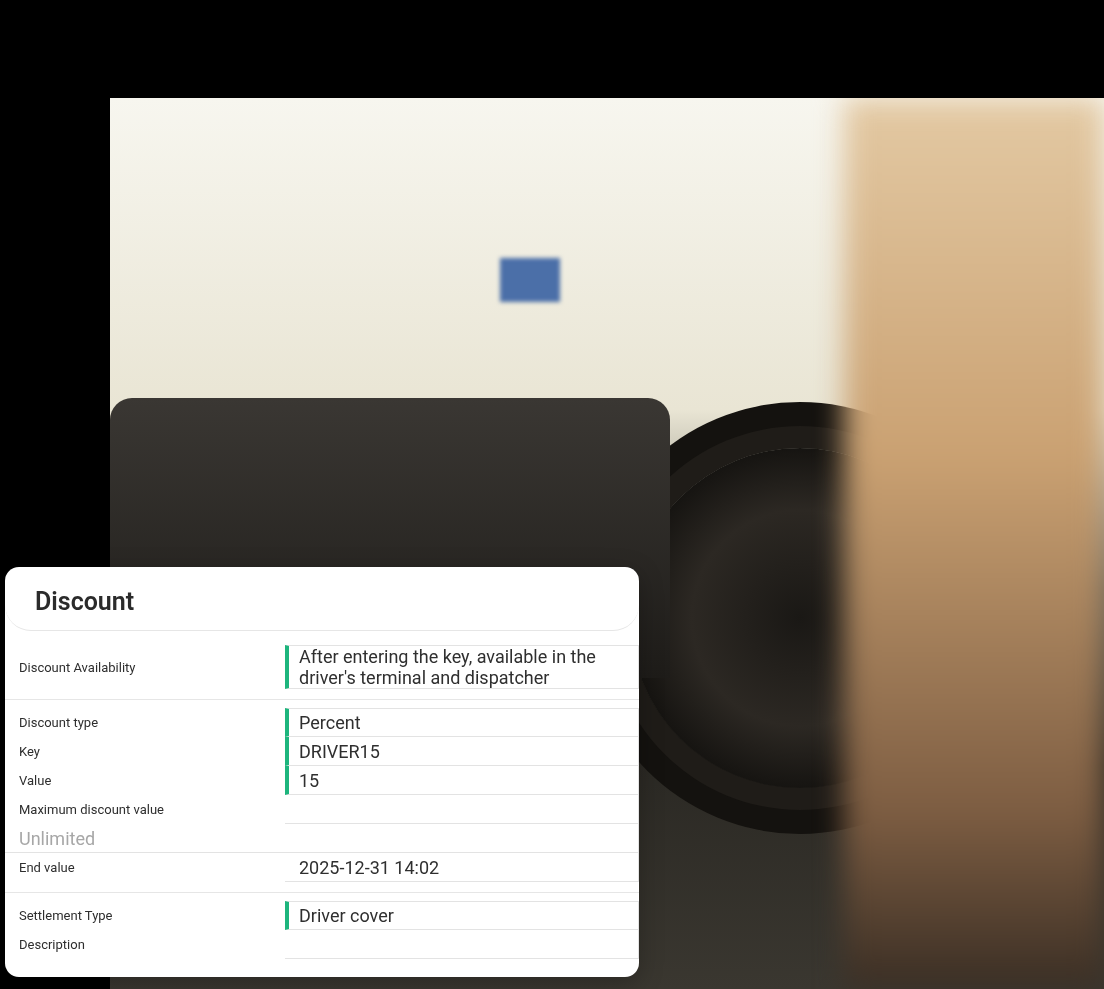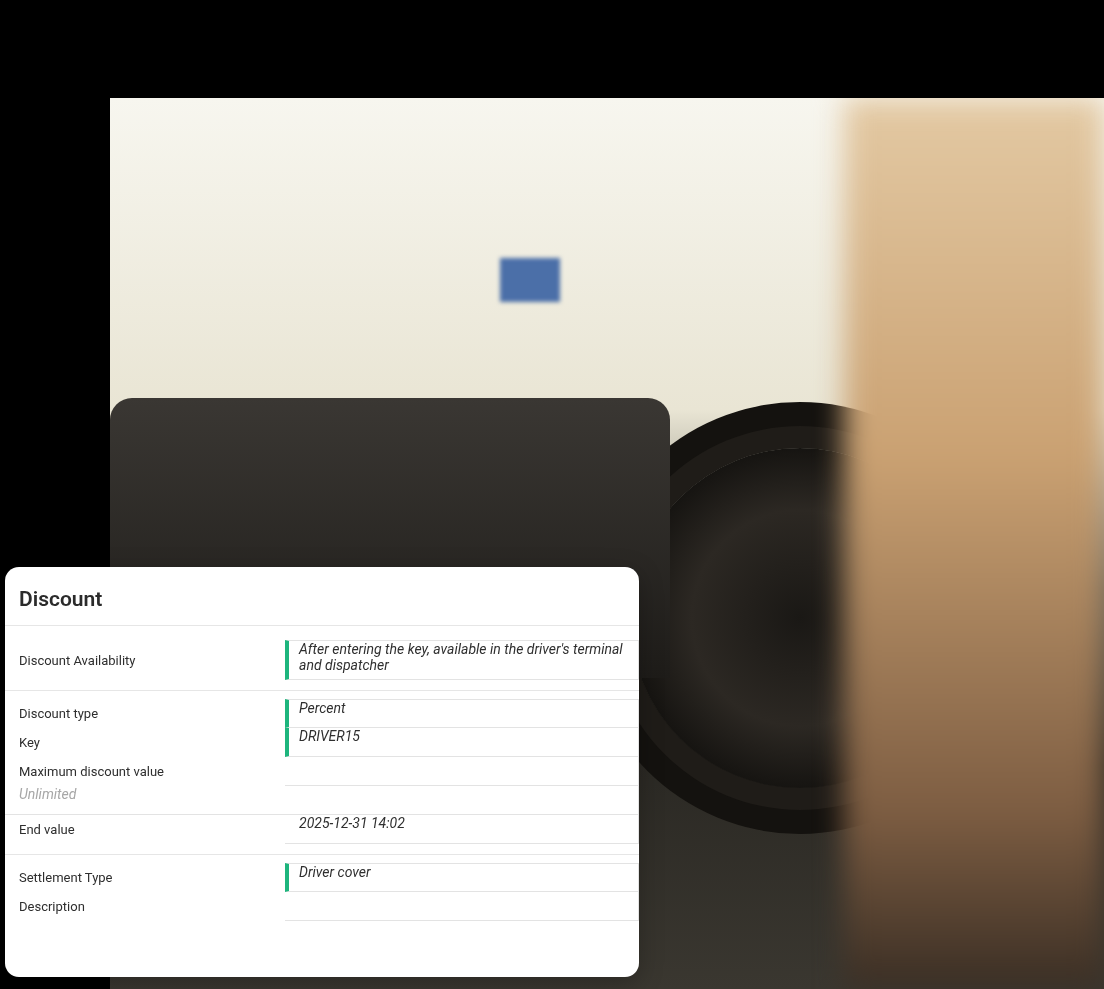--- a/index.html
+++ b/index.html
@@ -54,25 +54,26 @@
     top: 567px;
     width: 634px;
     height: 410px;
     background: #fff;
     border-radius: 14px;
     box-shadow: 0 6px 24px rgba(0,0,0,.25);
     overflow: hidden;
     color: #2d2d2d;
   }
   .panel-header {
-    padding: 20px 14px 14px 14px;
-    font-size: 21px;
+    padding: 20px 14px 14px 30px;
+    font-size: 25px;
     font-weight: 600;
     border-bottom: 1px solid #e6e6e6;
     color: #2b2b2b;
+    border-radius: 26px;
   }
   .panel-body { padding: 0; }
 
   .row {
     display: flex;
     align-items: stretch;
     min-height: 29px;
   }
   .row.tall { min-height: 40px; }
   .row .label {
@@ -83,25 +84,24 @@
     display: flex;
     align-items: center;
   }
   .row .field {
     flex: 1;
     position: relative;
     border: 1px solid #e3e3e3;
     border-left: none;
     background: #fff;
     display: flex;
-    align-items: flex-start;
-    font-size: 14px;
+    align-items: center;
+    font-size: 18px;
     color: #2f2f2f;
     padding: 0 10px 0 14px;
-    font-style: italic;
   }
   .row .field.accent { border-left: 4px solid #1db57d; padding-left: 10px; }
   .row .field.placeholder { color: #a7a7a7; }
   .row + .row .field { border-top: none; }
 
   hr.section-sep {
     border: none;
     border-top: 1px solid #e6e6e6;
     margin: 10px 0 8px 0;
   }
@@ -138,20 +138,26 @@
       </div>
     </div>
 
     <div class="row">
       <div class="label">Key</div>
       <div class="field accent">
         <span>DRIVER15</span>
       </div>
     </div>
 
+    <div class="row">
+      <div class="label">Value</div>
+      <div class="field accent">
+        <span>15</span>
+      </div>
+    </div>
 
     <div class="row">
       <div class="label">Maximum discount value</div>
       <div class="field">
         <span></span>
       </div>
     </div>
 
     <div class="row">
       <div class="field placeholder">

